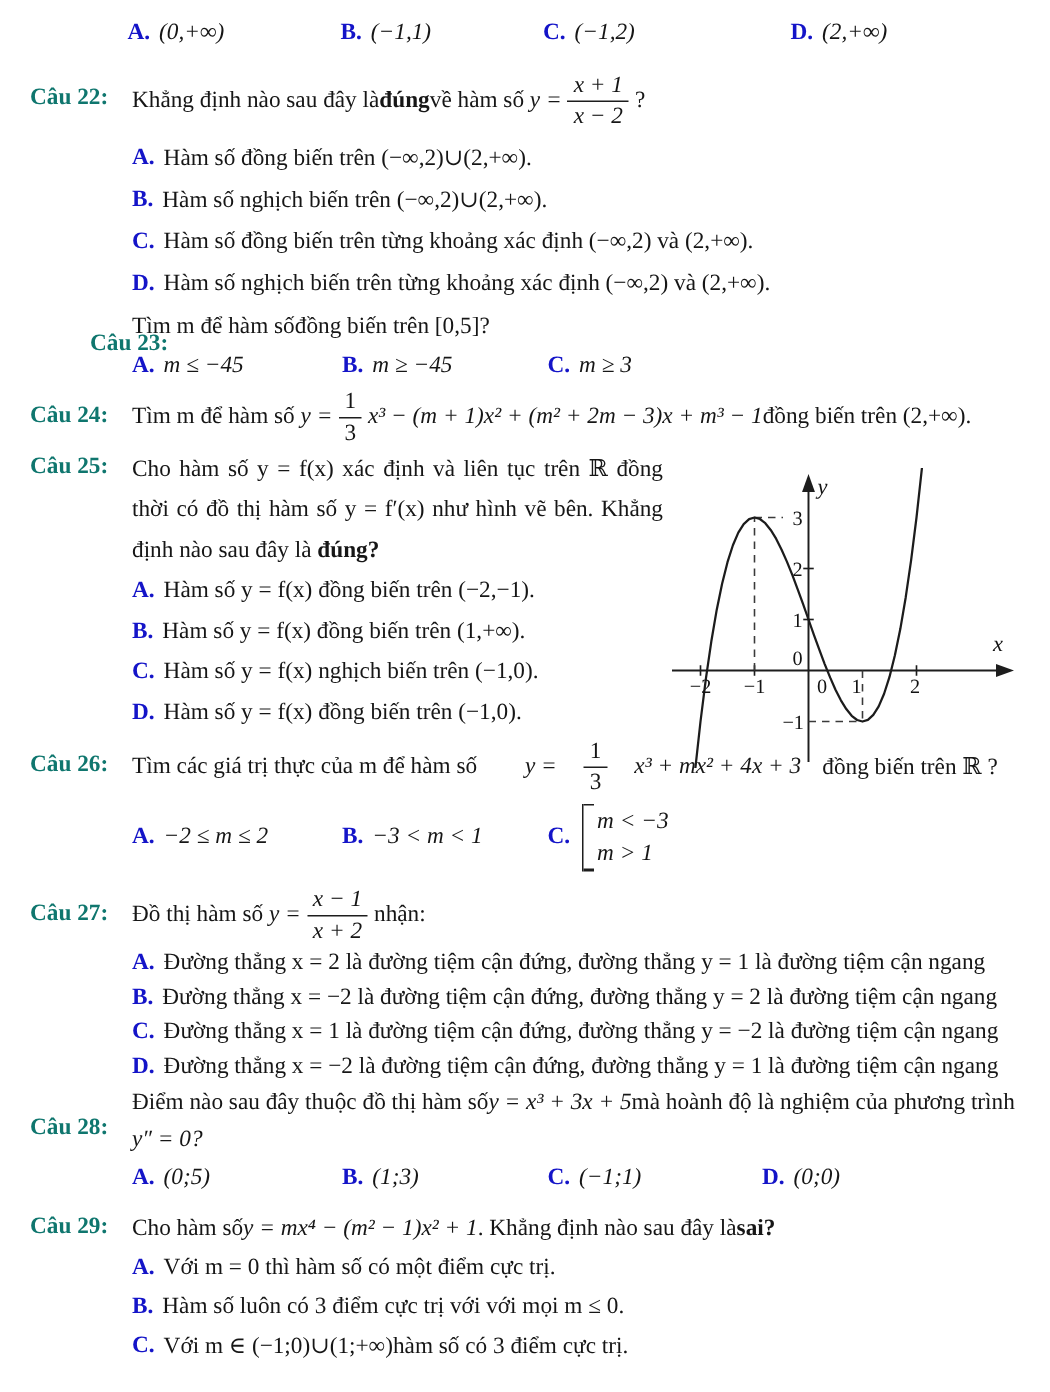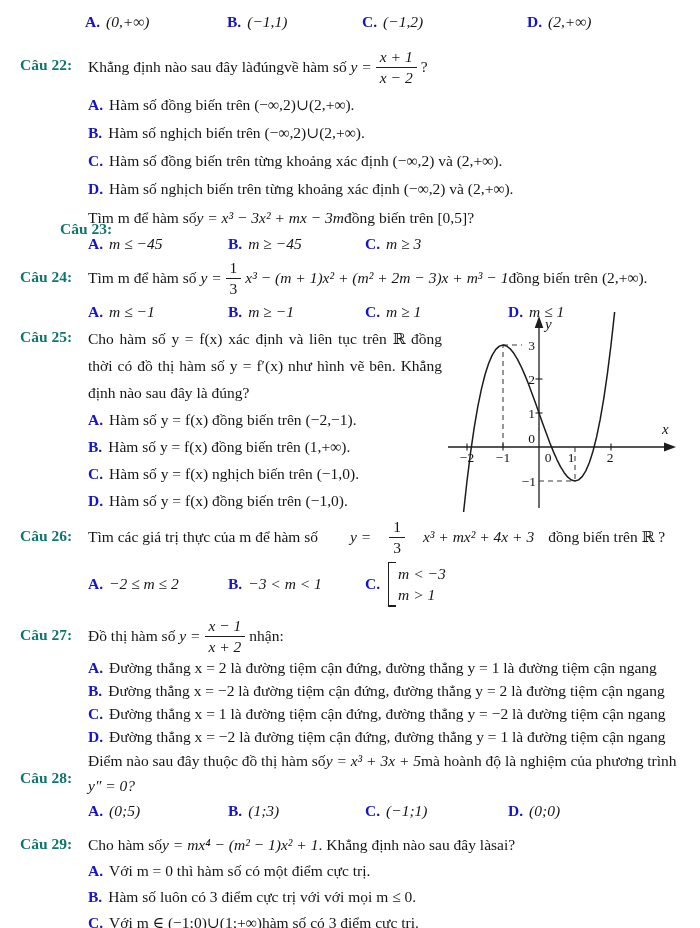--- a/index.html
+++ b/index.html
@@ -2,21 +2,21 @@
 <html><head>
 <meta charset="utf-8">
 <style>
   html,body{margin:0;padding:0;background:#fff;}
   .page{position:relative;width:700px;height:928px;background:#ffffff;overflow:hidden;
         font-family:"Liberation Serif","DejaVu Serif",serif;font-size:15.5px;color:#161616;}
   .q{position:relative;padding-left:88px;}
   .qlabel{position:absolute;left:20px;color:#0f766e;font-weight:bold;white-space:nowrap;}
   .letter{color:#1414c8;font-weight:bold;margin-right:6px;}
   .mi{font-style:italic;}
-  .b{font-weight:normal;}
+  .b{font-weight:bold;}
   .qline{white-space:nowrap;}
   .oline{display:flex;align-items:center;white-space:nowrap;}
   .h28{height:28px;} .h27{height:27px;} .h26{height:26px;} .h25{height:25px;} .h23{height:23px;}
   .row4{display:grid;grid-template-columns:140px 137px 143px auto;align-items:center;}
   .toprow{display:grid;grid-template-columns:142px 135px 165px auto;align-items:center;
           margin:9px 0 0 85px;height:26px;}
   .frac{display:inline-block;vertical-align:middle;text-align:left;line-height:1.12;margin:0 4px;}
   .frac .fn{display:block;padding:0 4px 1px;border-bottom:1.2px solid #1d1d1d;}
   .frac .fd{display:block;padding:1px 4px 0;}
   .sys{display:inline-flex;flex-direction:column;row-gap:3px;position:relative;
@@ -80,43 +80,36 @@
     <div class="oline h28">
         <span class="letter">D.</span>
         <span>Hàm số nghịch biến trên từng khoảng xác định (−∞,2) và (2,+∞).</span>
       </div>
   </div>
 
   <div class="q" style="margin-top:2px;">
     <span class="qlabel" style="top:15px;margin-left:40px;">Câu 23:</span>
     <div class="qline h26" style="display:flex;align-items:center;">
       <span>Tìm m để hàm số </span>
-        <span class="mi">y = x³ − 3x² + mx − 3m</span>
         <span> đồng biến trên [0,5]?</span>
     </div>
     <div class="row4" style="height:26px;">
       <span><span class="letter">A.</span><span class="mi">m ≤ −45</span></span>
       <span><span class="letter">B.</span><span class="mi">m ≥ −45</span></span>
       <span><span class="letter">C.</span><span class="mi">m ≥ 3</span></span>
     </div>
   </div>
 
   <div class="q">
     <span class="qlabel" style="top:11px;">Câu 24:</span>
     <div class="qline" style="height:42px;display:flex;align-items:center;">
       <span>Tìm m để hàm số </span>&nbsp;<span class="mi">y =</span><span class="frac">
           <span class="fn">1</span>
           <span class="fd">3</span>
         </span><span class="mi">x³ − (m + 1)x² + (m² + 2m − 3)x + m³ − 1</span><span> đồng biến trên (2,+∞).</span>
-    </div>
-    <div class="row4" style="height:26px;">
-      <span><span class="letter">A.</span><span class="mi">m ≤ −1</span></span>
-      <span><span class="letter">B.</span><span class="mi">m ≥ −1</span></span>
-      <span><span class="letter">C.</span><span class="mi">m ≥ 1</span></span>
-      <span><span class="letter">D.</span><span class="mi">m ≤ 1</span></span>
     </div>
   </div>
 
   <div class="q">
     <span class="qlabel" style="top:3px;">Câu 25:</span>
     <div class="para25">
       <span>Cho hàm số y = f(x) xác định và liên tục trên ℝ đồng thời có đồ thị hàm số y = f′(x) như hình vẽ bên. Khẳng định nào sau đây là </span><span class="b">đúng</span><span class="b">?</span>
     </div>
     <div class="oline h27">
         <span class="letter">A.</span>

